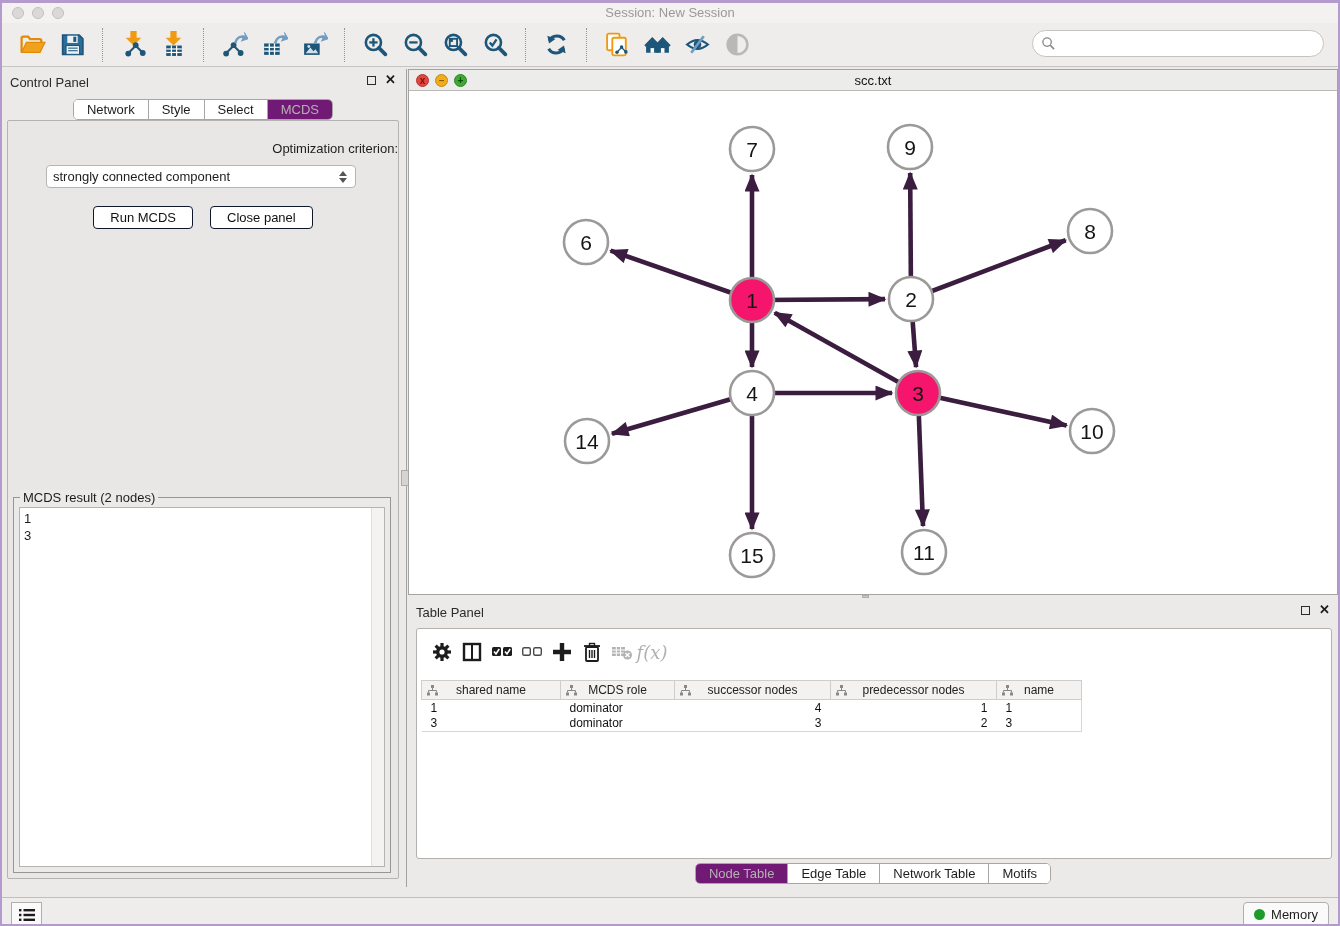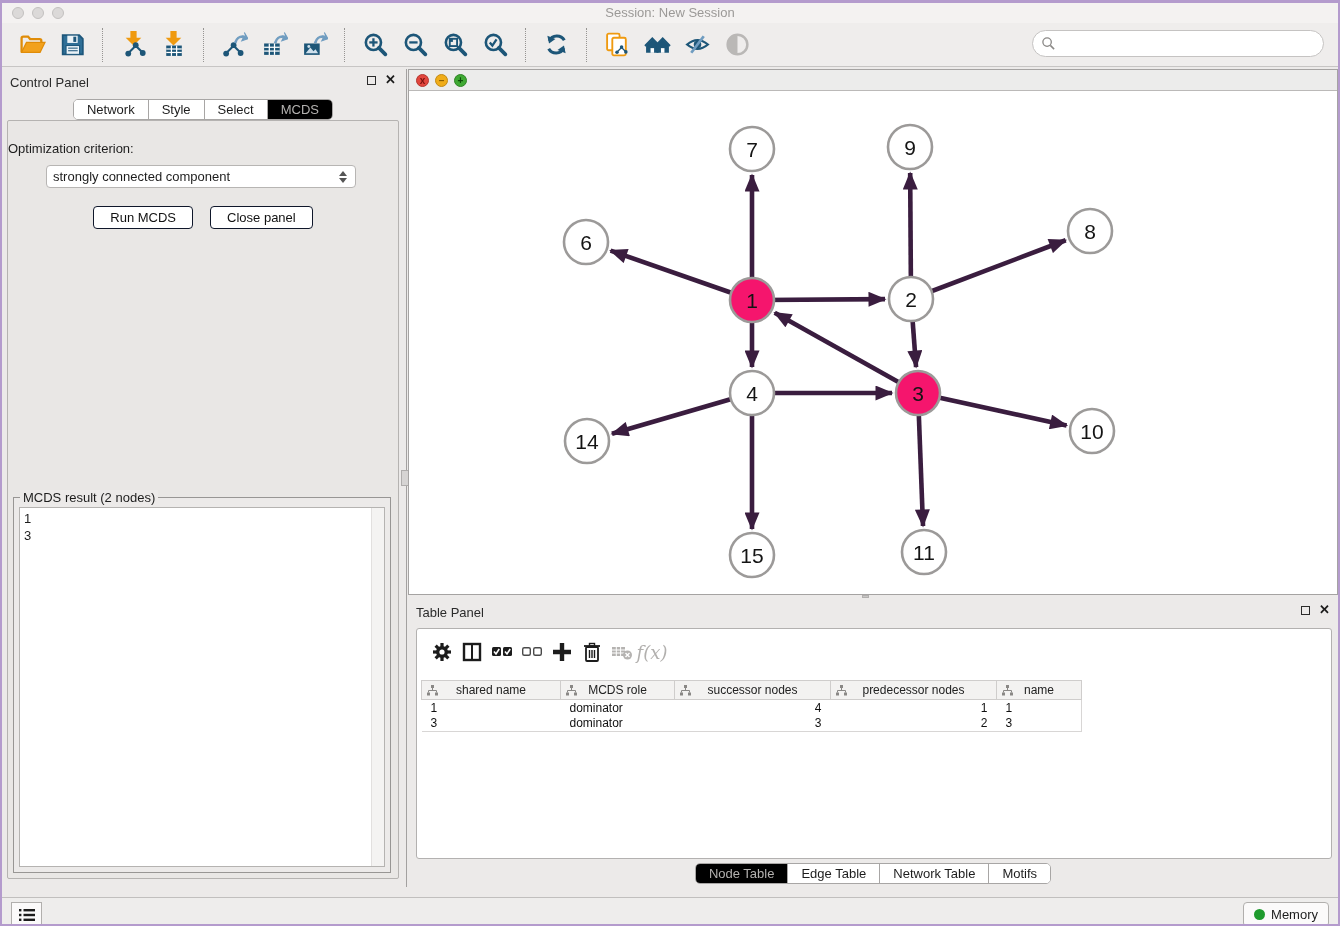--- a/index.html
+++ b/index.html
@@ -32,25 +32,25 @@
   .panel-title { position:absolute; left:8px; top:6px; font-size:13px; color:#2b2b2b; }
   .panel-ctrls { position:absolute; right:8px; top:6px; display:flex; gap:9px; align-items:center; }
   .float-box { width:9px; height:9px; border:1.5px solid #2b2b2b; }
   .close-x { font-size:13px; font-weight:bold; color:#1b1b1b; line-height:10px; }
 
   .tab-row { position:absolute; left:0; right:0; display:flex; justify-content:center; z-index:2; }
   .cp-tabs { top:30px; }
   .tab-group { display:inline-flex; border:1px solid #a8a6a5; border-radius:5px; overflow:hidden; background:#fff; height:21px; }
   .tab { padding:2px 13px; font-size:13px; background:#fff; border-left:1px solid #a8a6a5; cursor:default; white-space:nowrap; }
   .tab:first-child { border-left:none; }
-  .tab.selected { background:#000000; color:#b4b2b0; }
+  .tab.selected { background:#701a75; color:#b4b2b0; }
 
   .cp-content { position:absolute; left:5px; right:5px; top:51px; bottom:8px; background:#e9e7e5;
                 border:1px solid #b5b3b1; border-radius:2px; }
-  .opt-label { position:absolute; left:0; right:0; top:20px; text-align:left; font-size:13px; }
+  .opt-label { position:absolute; left:0; right:0; top:20px; text-align:right; font-size:13px; }
   .criterion { position:absolute; left:38px; right:42px; top:44px; height:23px; background:#fff;
                border:1px solid #b7b5b3; border-radius:4px; display:flex; align-items:center; padding:0 6px; }
   .criterion .val { flex:1; font-size:13px; }
   .stepper { display:flex; flex-direction:column; align-items:center; gap:2px; margin-right:2px; }
   .stepper i { width:0; height:0; border-left:4px solid transparent; border-right:4px solid transparent; }
   .stepper .up { border-bottom:5px solid #555; }
   .stepper .dn { border-top:5px solid #555; }
   .btn-row { position:absolute; left:0; right:0; top:85px; display:flex; justify-content:center; gap:17px; }
   .push-btn { background:#fff; border:1px solid #0f172a; border-radius:4px; height:23px; padding:2px 16px;
               font-size:13px; color:#111; }
@@ -347,20 +347,21 @@
   </div>
   <div class="hsplit-handle"></div>
 
   <div class="net-window">
     <div class="net-titlebar">
       <div class="traffic">
         <span class="tl red">x</span>
         <span class="tl yellow">–</span>
         <span class="tl green">+</span>
       </div>
+      <div class="net-title">scc.txt</div>
     </div>
     <div class="net-canvas">
       <svg id="graph-svg" viewBox="0 0 928 503" preserveAspectRatio="xMinYMin meet">
           <defs>
             <marker id="arrow" viewBox="0 0 12 10" refX="11" refY="5" markerWidth="19" markerHeight="15" orient="auto" markerUnits="userSpaceOnUse">
               <path d="M0,0 L12,5 L0,10 Z" fill="#3a1d3f"></path>
             </marker>
           </defs>
           <line x1="343" y1="209" x2="343" y2="84" stroke="#3a1d3f" stroke-width="4.6" marker-end="url(#arrow)"></line>
           <line x1="343" y1="209" x2="201.54492409513023" y2="159.5759373344431" stroke="#3a1d3f" stroke-width="4.6" marker-end="url(#arrow)"></line>

